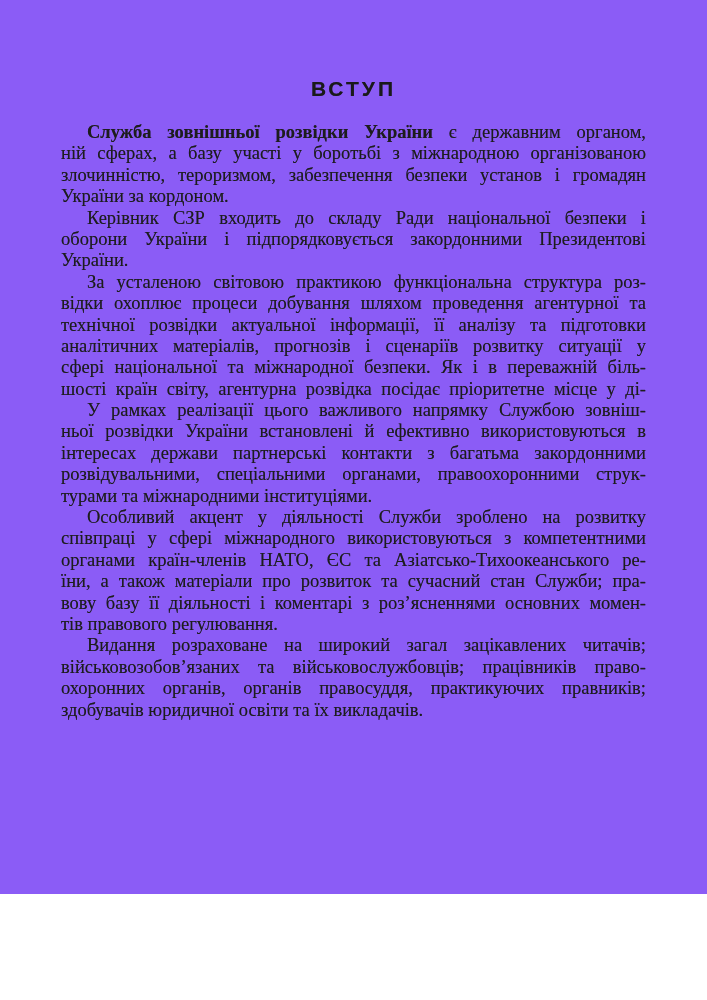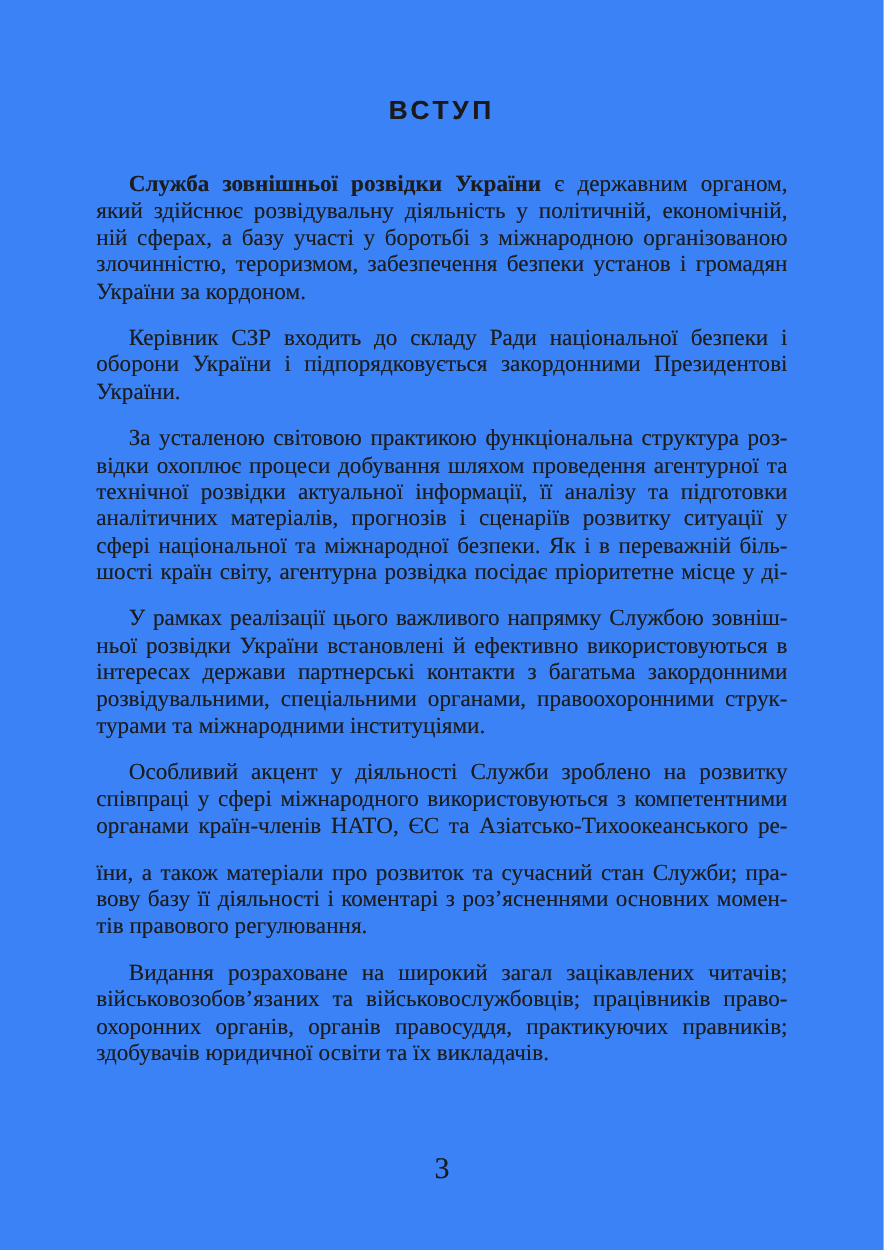--- a/index.html
+++ b/index.html
@@ -3,22 +3,22 @@
 <meta charset="utf-8">
 <style>
   html, body {
     margin: 0;
     padding: 0;
     background: #ffffff;
   }
   .page {
     position: relative;
     width: 707px;
-    height: 1000px;
-    background: #3b82f6;
+    height: 894px;
+    background: #8b5cf6;
     color: #1d1d1d;
     font-family: "Liberation Serif", serif;
     overflow: hidden;
   }
   .title {
     position: absolute;
     top: 78px;
     left: 0;
     width: 100%;
     text-align: center;
@@ -32,21 +32,21 @@
   }
   .body-text {
     position: absolute;
     top: 122px;
     left: 61px;
     width: 585px;
     font-size: 18.5px;
     line-height: 21.4px;
     text-shadow: 0 0 0.5px rgba(20,20,20,0.5);
   }
-  .para { margin: 16px; padding: 0; font-family: Liberation Serif, serif; }
+  .para { margin: 0; padding: 0; font-family: Liberation Serif, serif; }
   .ln {
     height: 21.4px;
     overflow: hidden;
     text-align: justify;
     text-align-last: justify;
     -moz-text-align-last: justify;
   }
   .ln.first { text-indent: 26px; }
   .ln.end { text-align-last: left; -moz-text-align-last: left; }
   .ln b { font-weight: 700; }
@@ -66,21 +66,20 @@
 <body>
 
 <div class="page">
 
   <div class="title">ВСТУП</div>
 
   <div class="body-text">
 
     <div class="para">
       <div class="ln first"><b>Служба зовнішньої розвідки України</b><span> є державним органом,</span></div>
-      <div class="ln">який здійснює розвідувальну діяльність у політичній, економічній,</div>
       <div class="ln">ній сферах, а базу участі у боротьбі з міжнародною організованою</div>
       <div class="ln">злочинністю, тероризмом, забезпечення безпеки установ і громадян</div>
       <div class="ln end">України за кордоном.</div>
     </div>
 
     <div class="para">
       <div class="ln first">Керівник СЗР входить до складу Ради національної безпеки і</div>
       <div class="ln">оборони України і підпорядковується закордонними Президентові</div>
       <div class="ln end">України.</div>
     </div>

